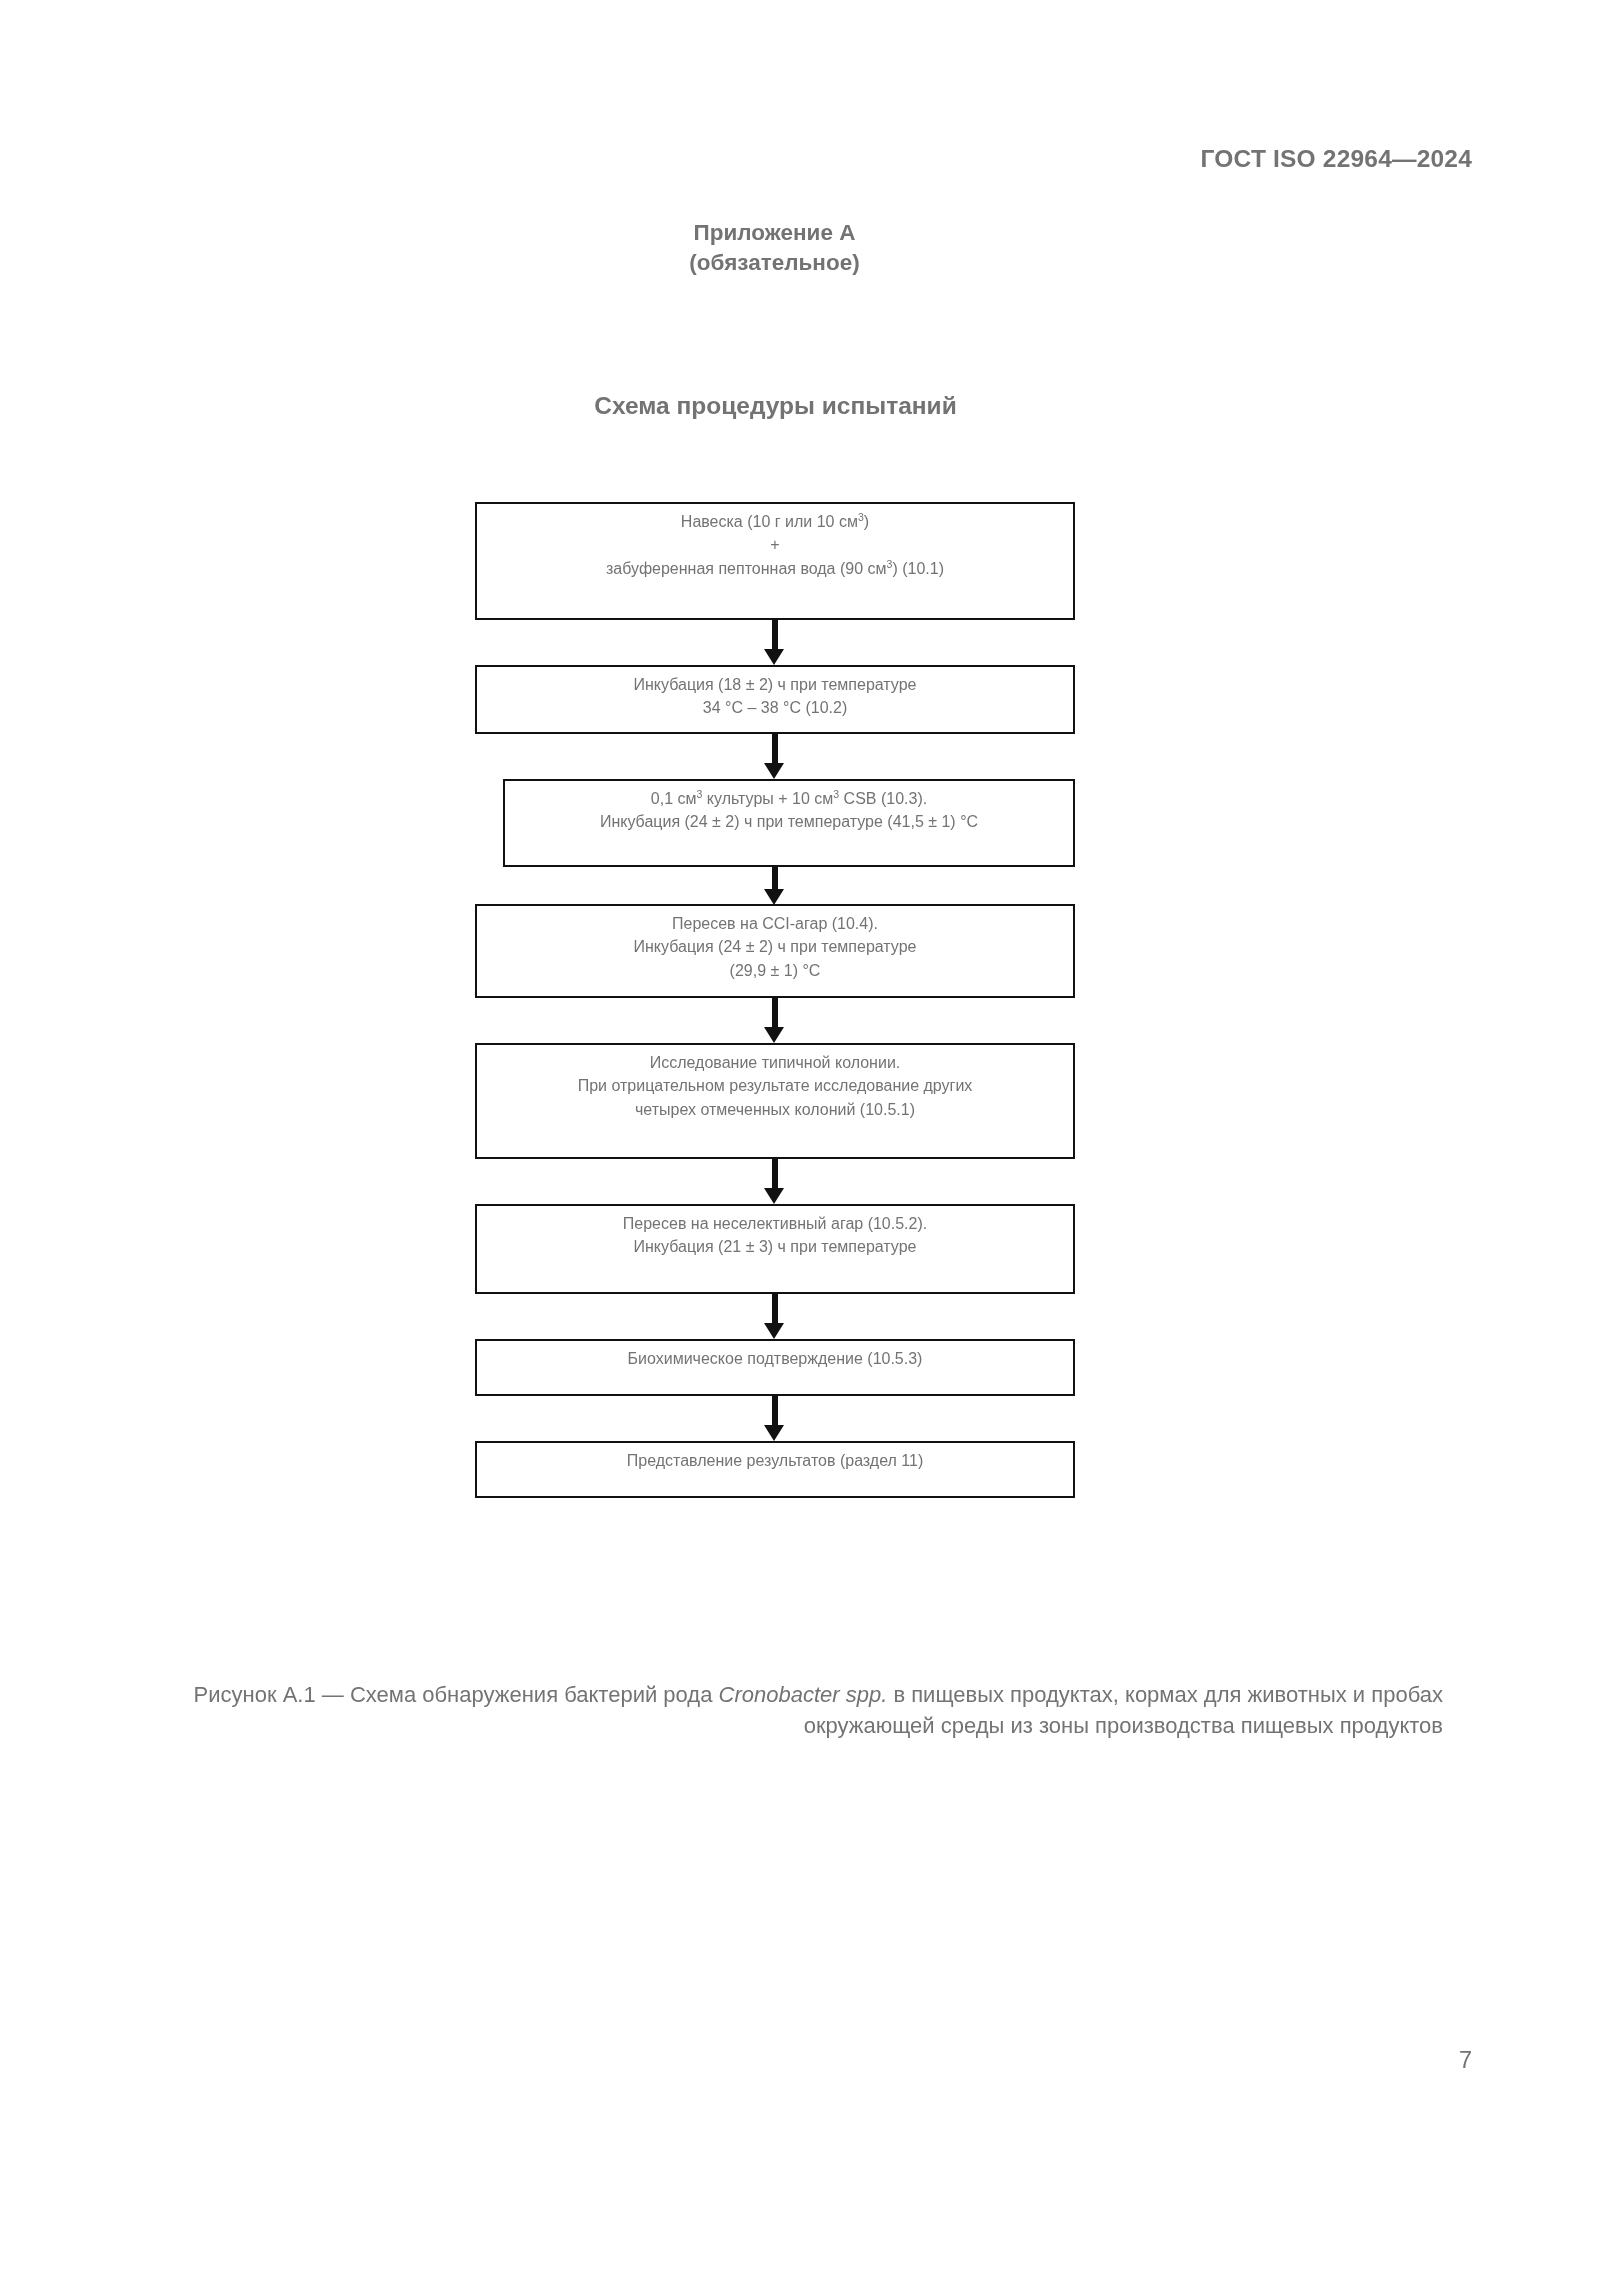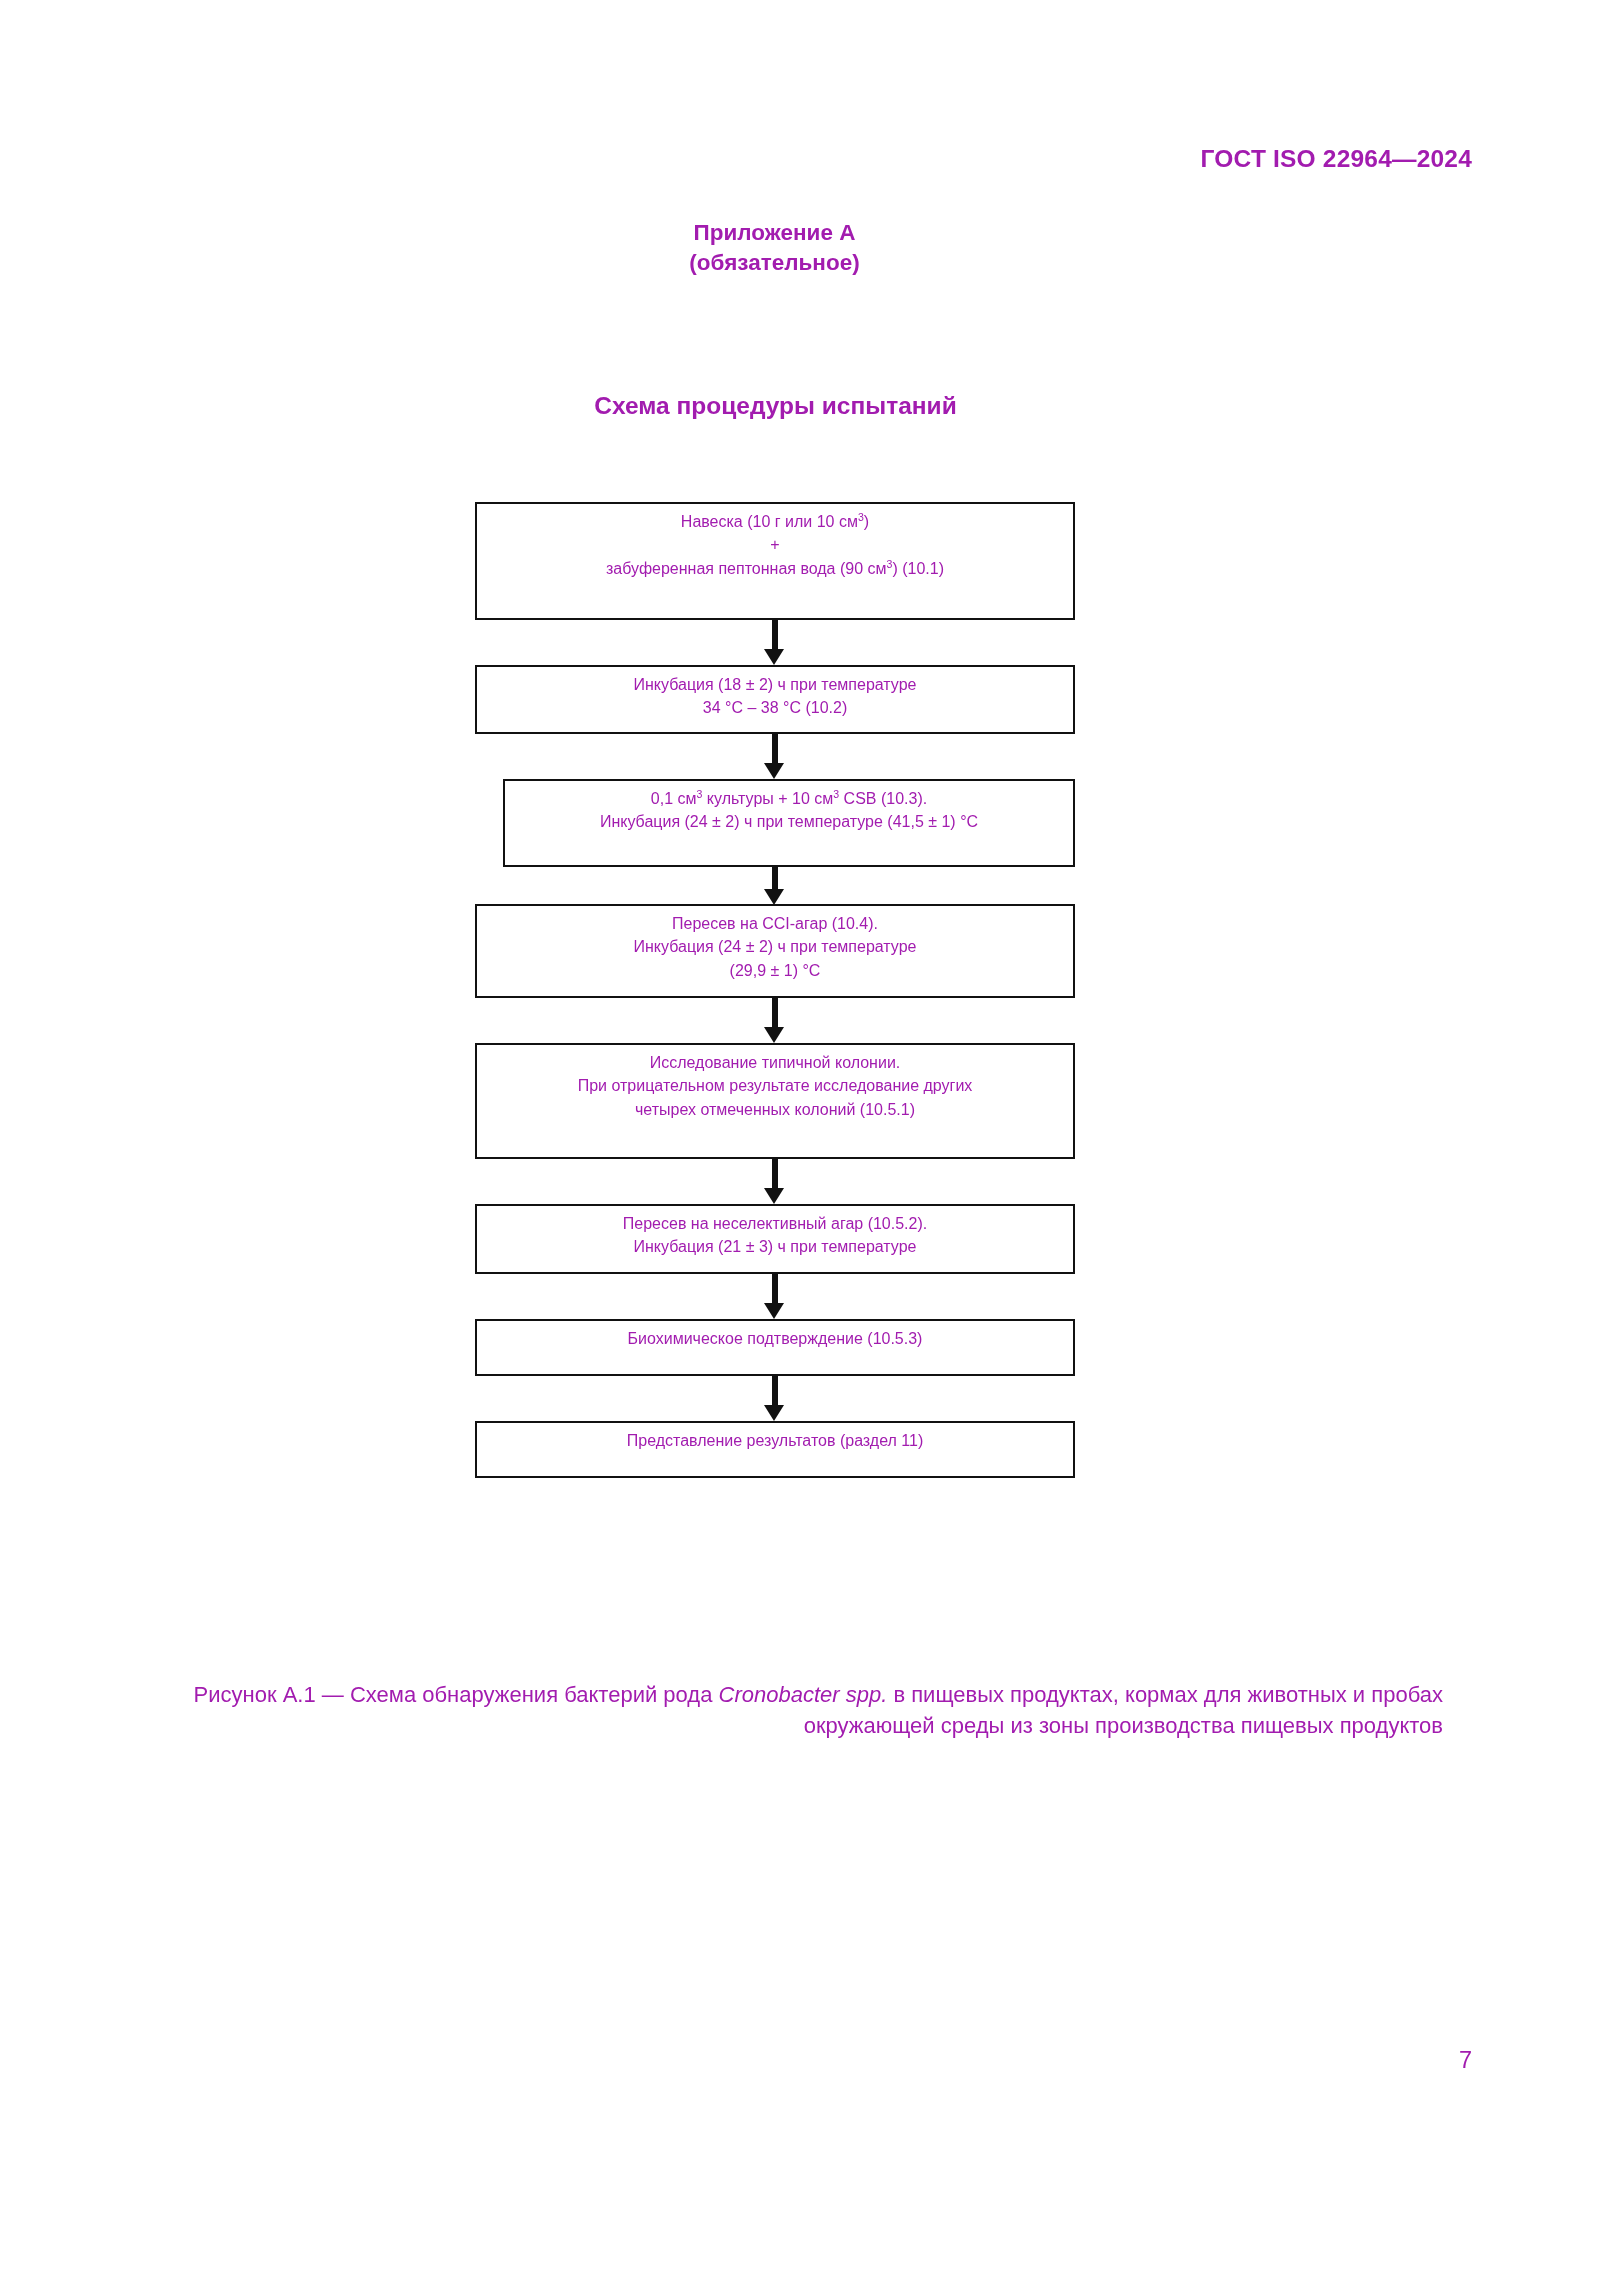--- a/index.html
+++ b/index.html
@@ -7,21 +7,21 @@
     padding: 0;
     background: #ffffff;
   }
 
   .page {
     position: relative;
     width: 1621px;
     height: 2293px;
     background: #ffffff;
     font-family: "Liberation Sans", sans-serif;
-    color: #a21caf;
+    color: #737373;
     overflow: hidden;
     text-decoration: underline;
   }
 
   
   .doc-header {
     position: absolute;
     top: 145px;
     right: 149px;
     font-size: 24.5px;
@@ -77,21 +77,21 @@
   }
   .node .lines { width: 100%; }
   .node .ln { white-space: nowrap; }
 
   
   .h1 { height: 118px; }
   .h2 { height: 69px;  }
   .h3 { height: 88px; margin-left: 28px;  }
   .h4 { height: 94px;  }
   .h5 { height: 116px; }
-  .h6 { height: 70px;  }
+  .h6 { height: 90px;  }
   .h7 { height: 57px;  }
   .h8 { height: 57px;  }
 
   
   .conn {
     position: relative;
     height: 45px;
     width: 100%;
   }
   .conn .stem {

